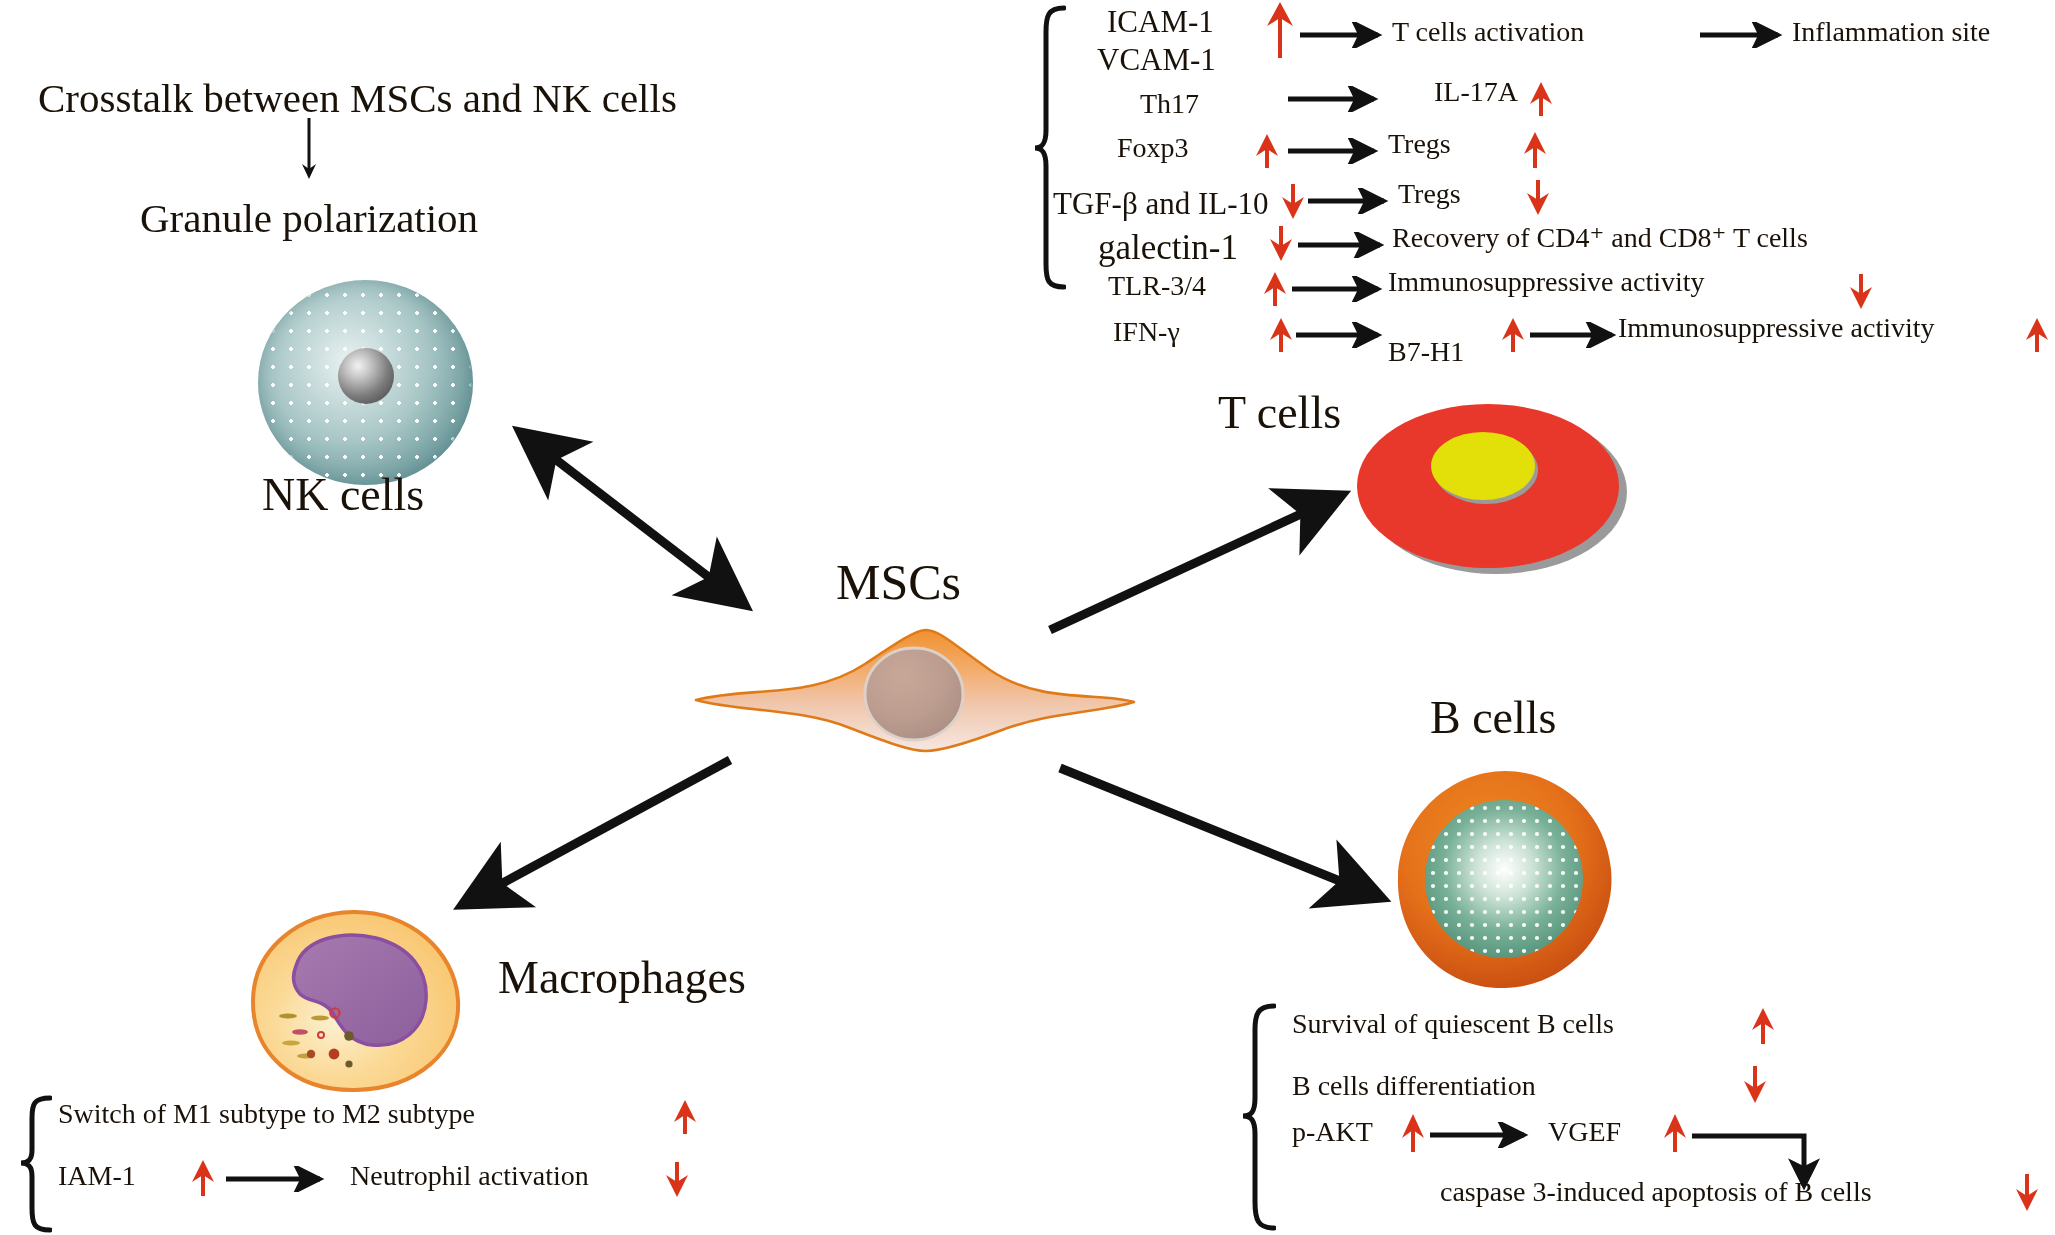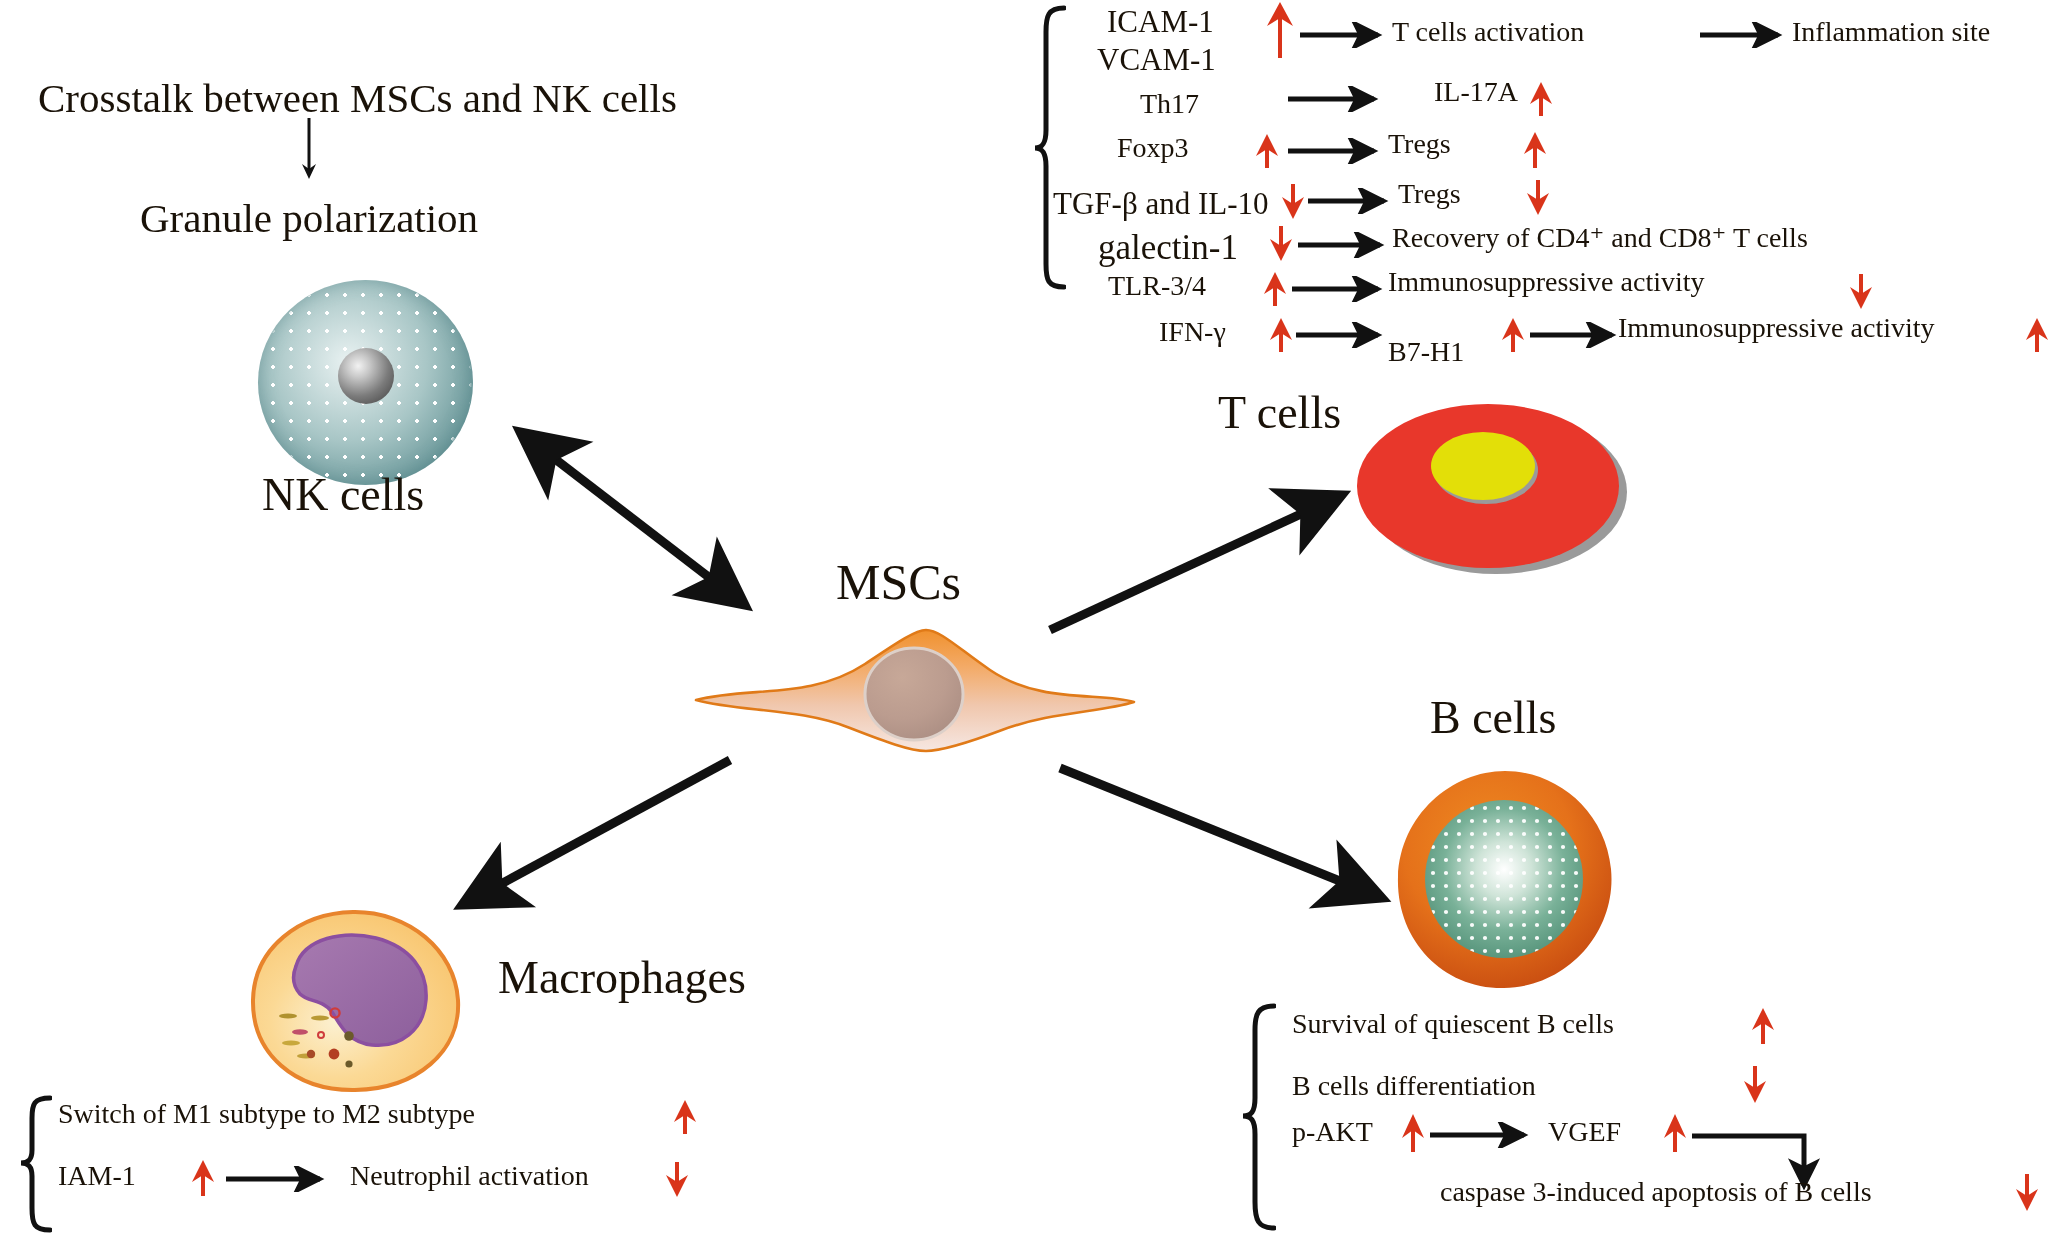--- a/index.html
+++ b/index.html
@@ -267,21 +267,21 @@
 </svg>
 <svg class="abs" style="left:1292px;top:276px;" width="100" height="26">
   <line x1="0" y1="13" x2="86" y2="13" stroke="#111" stroke-width="5" marker-end="url(#blkArrowSm)"></line>
 </svg>
 <div class="abs txt t-row" style="left:1388px;top:268px;">Immunosuppressive activity</div>
 <svg class="abs" style="left:1848px;top:272px;" width="26" height="38">
   <line x1="13" y1="2" x2="13" y2="24" stroke="#d9341a" stroke-width="4"></line>
   <path d="M13,37 L2,15 L13,22 L24,15 Z" fill="#d9341a"></path>
 </svg>
 
-<div class="abs txt t-row" style="left:1113px;top:318px;margin-left:46px;">IFN-γ</div>
+<div class="abs txt t-row" style="left:1113px;top:318px;">IFN-γ</div>
 <svg class="abs" style="left:1268px;top:318px;" width="26" height="36">
   <line x1="13" y1="34" x2="13" y2="12" stroke="#d9341a" stroke-width="4"></line>
   <path d="M13,0 L24,22 L13,15 L2,22 Z" fill="#d9341a"></path>
 </svg>
 <svg class="abs" style="left:1296px;top:322px;" width="96" height="26">
   <line x1="0" y1="13" x2="82" y2="13" stroke="#111" stroke-width="5" marker-end="url(#blkArrowSm)"></line>
 </svg>
 <div class="abs txt t-row" style="left:1388px;top:314px;margin-top:24px;">B7-H1</div>
 <svg class="abs" style="left:1500px;top:318px;" width="26" height="36">
   <line x1="13" y1="34" x2="13" y2="12" stroke="#d9341a" stroke-width="4"></line>

